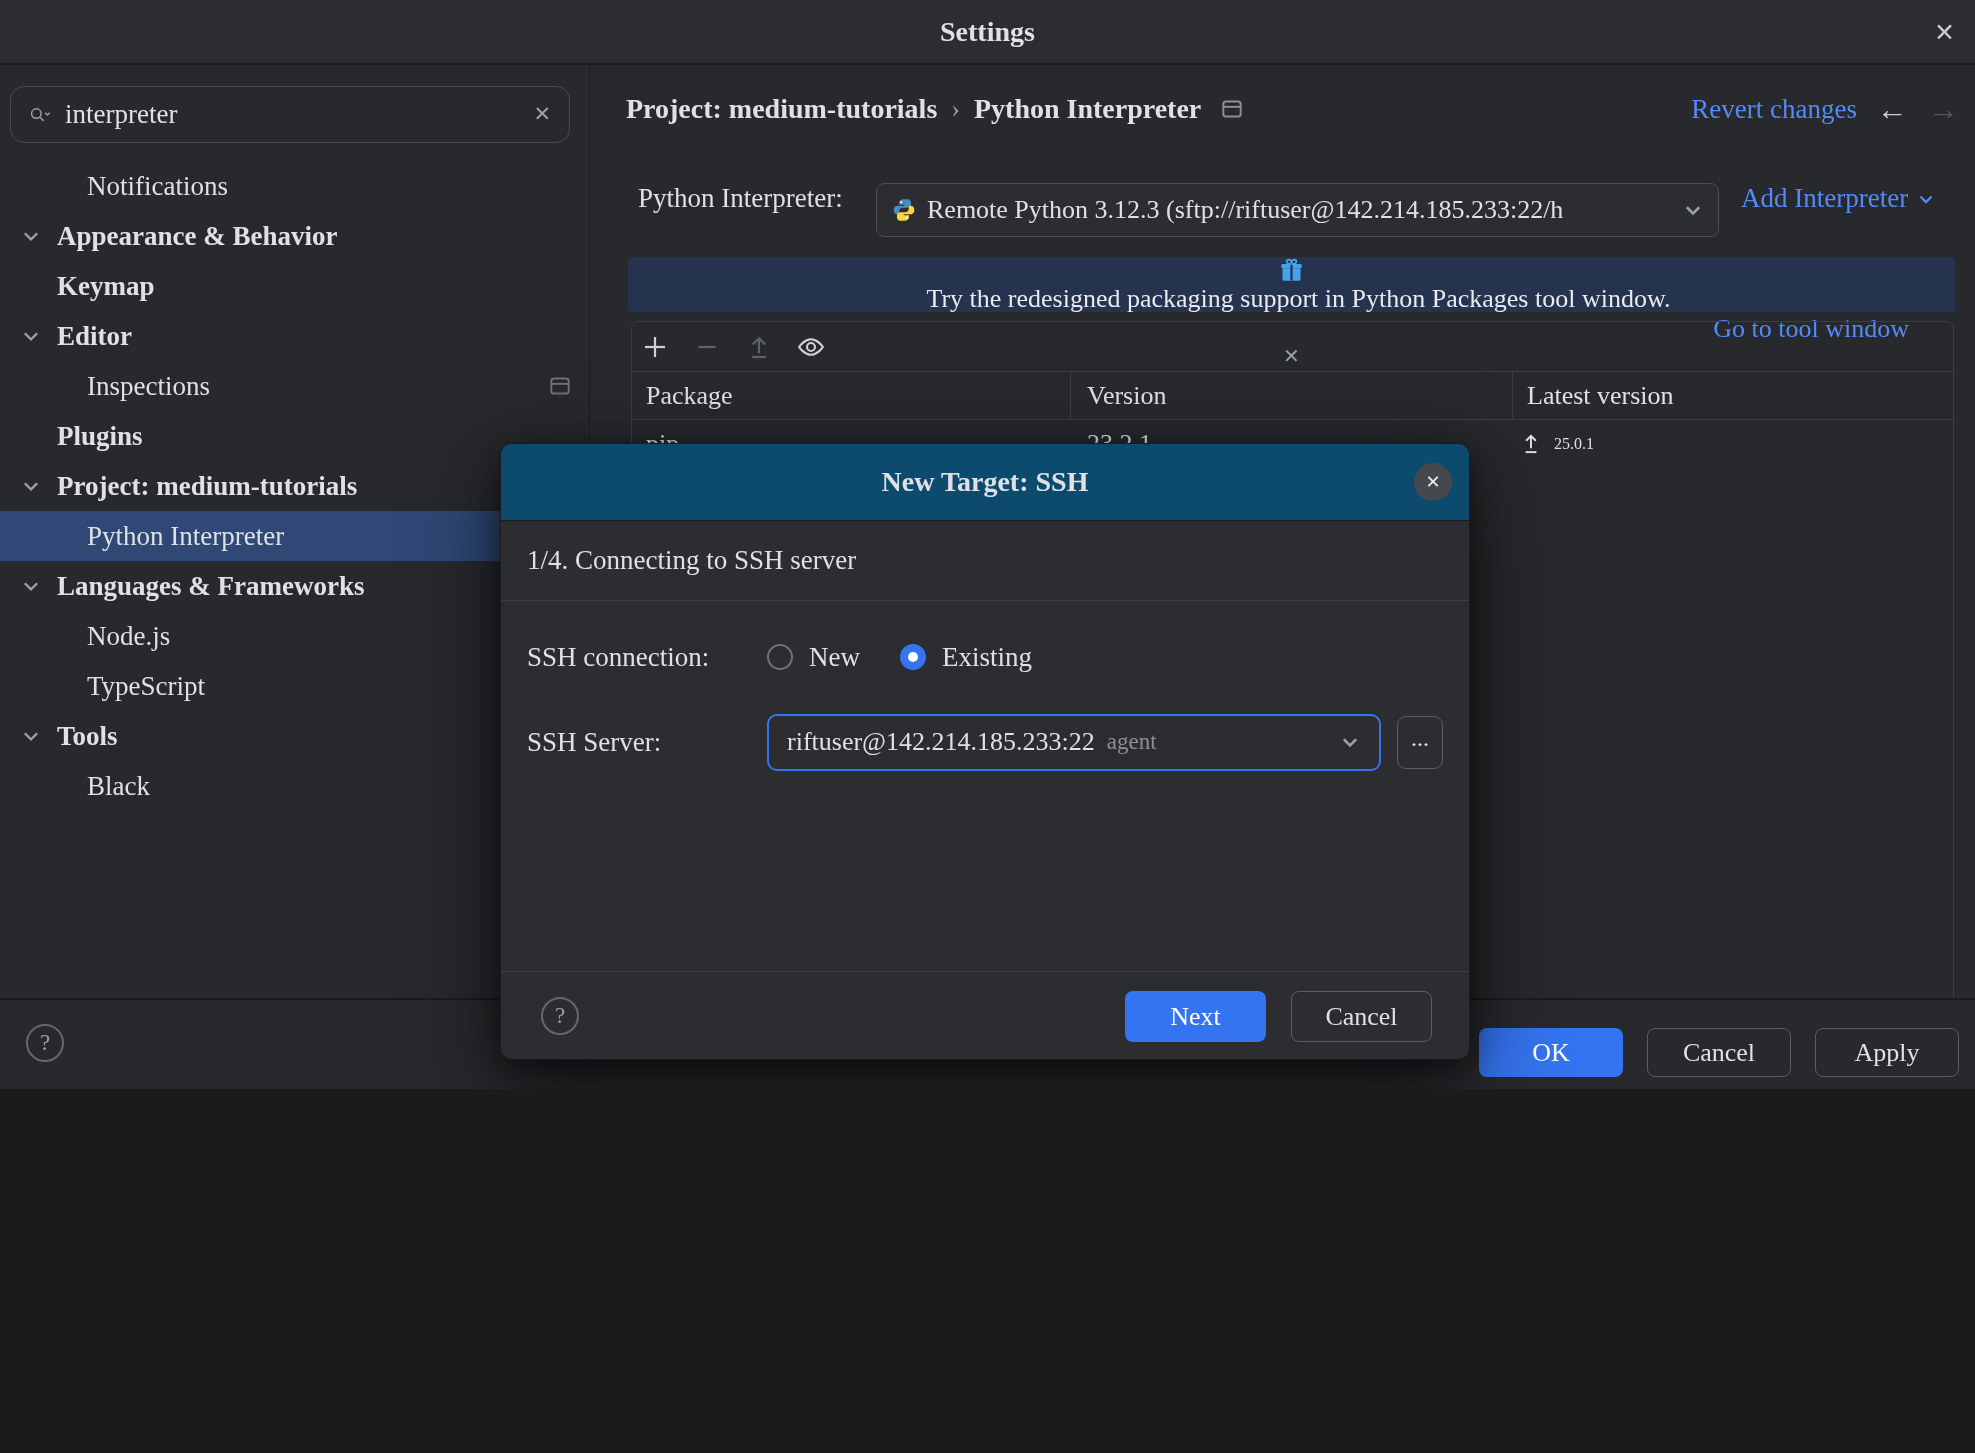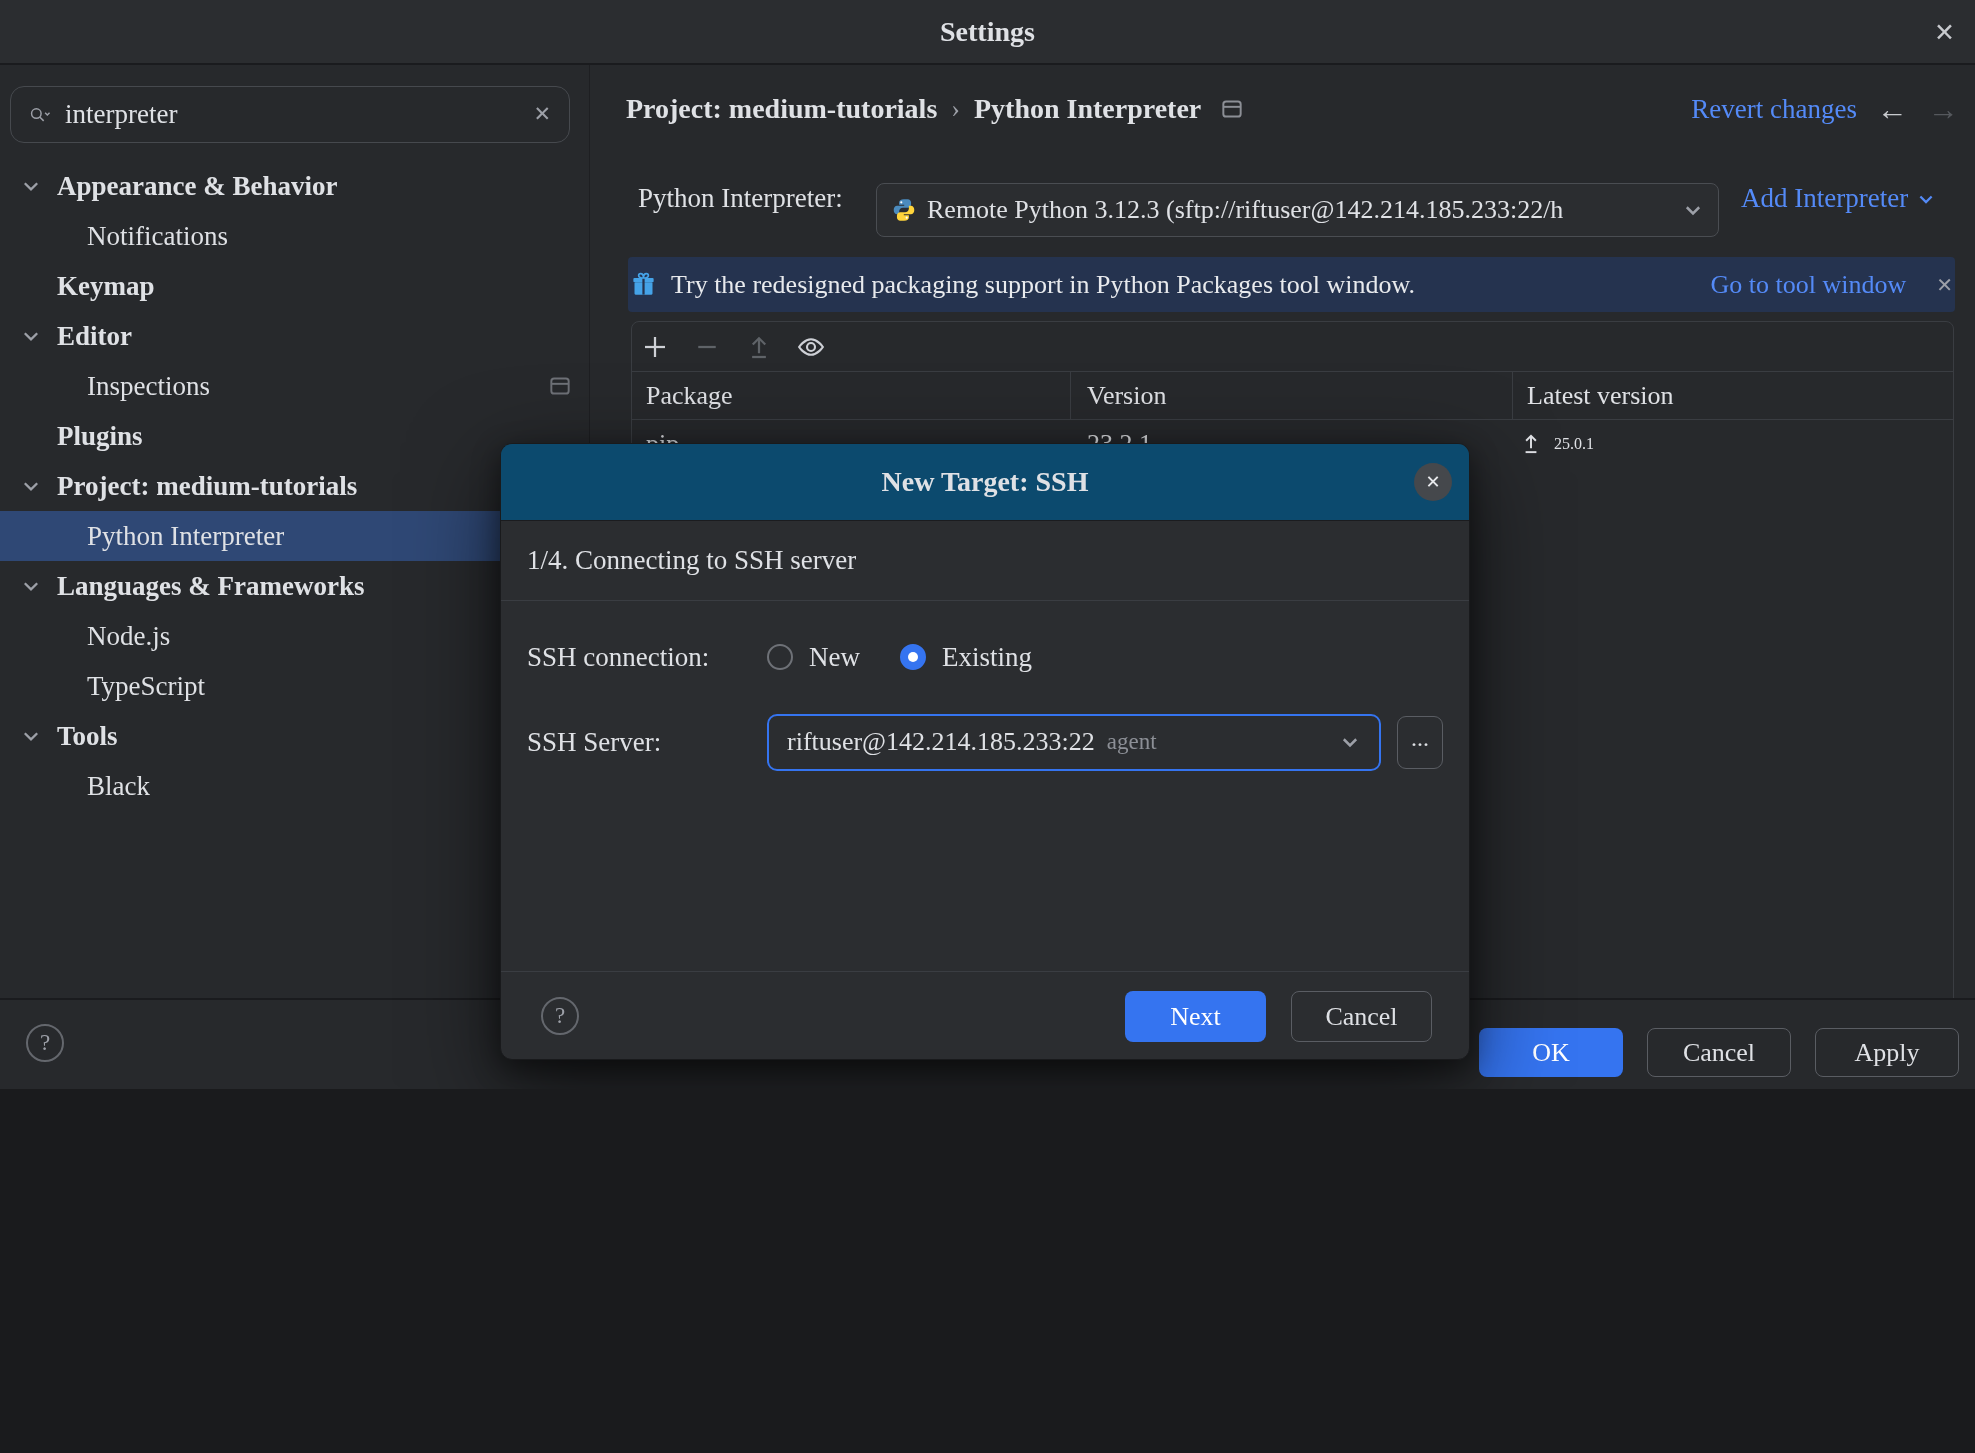--- a/index.html
+++ b/index.html
@@ -74,21 +74,21 @@
   .interp-value { font-size:26px; white-space:nowrap; overflow:hidden; flex:1; }
   .dd-chev { width:22px; height:22px; flex:none; }
   .add-link {
     margin-left:22px; display:flex; align-items:center; gap:8px;
     color:#548AF7; font-size:27px; white-space:nowrap;
   }
   
   .banner {
     position:absolute; top:192px; left:37px; width:1327px; height:55px;
     background:#25334F; border-radius:4px;
-    display:flex; align-items:center; padding:0 2px;
+    display:flex; align-items:center; padding:0 16px;flex-direction:column;
   }
   .gift-icon { width:27px; height:27px; flex:none; }
   .banner-msg { margin-left:14px; font-size:26px; color:#E8EAED; }
   .banner-action { margin-left:auto; color:#548AF7; font-size:26px; margin-right:30px; }
   .banner-close { color:#9DA0A8; font-size:20px; }
   
   .pkg-panel {
     position:absolute; top:256px; left:40px; width:1323px; height:1012px;
     border:1px solid #3A3D42; border-radius:8px;
   }
@@ -196,28 +196,28 @@
     <div class="search-box">
       <svg class="dd-chev" width="30" height="26" viewBox="0 0 30 26" fill="none" stroke="#9DA0A8" stroke-width="2">
         <circle cx="10" cy="11" r="6.5"></circle>
           <line x1="15" y1="16" x2="20" y2="21"></line>
           <polyline points="22,10 25,13 28,10"></polyline>
       </svg>
       <input class="search-input" value="interpreter" style="">
       <span class="search-clear">✕</span>
     </div>
     <div class="tree">
-      <div class="tree-item lvl0">
-        <svg class="chev" viewBox="0 0 16 16" fill="none" stroke="#9DA0A8" stroke-width="1.7">
-            <polyline points="3.5,6 8,10.5 12.5,6"></polyline>
-          </svg>
-        <span class="lbl bold">Appearance &amp; Behavior</span>
-      </div>
       <div class="tree-item lvl1">
         <span class="lbl">Notifications</span>
+      </div>
+      <div class="tree-item lvl0">
+        <svg class="chev" viewBox="0 0 16 16" fill="none" stroke="#9DA0A8" stroke-width="1.7">
+            <polyline points="3.5,6 8,10.5 12.5,6"></polyline>
+          </svg>
+        <span class="lbl bold">Appearance &amp; Behavior</span>
       </div>
       <div class="tree-item lvl0">
         <span class="lbl bold">Keymap</span>
       </div>
       <div class="tree-item lvl0">
         <svg class="chev" viewBox="0 0 16 16" fill="none" stroke="#9DA0A8" stroke-width="1.7">
             <polyline points="3.5,6 8,10.5 12.5,6"></polyline>
           </svg>
         <span class="lbl bold">Editor</span>
       </div>

